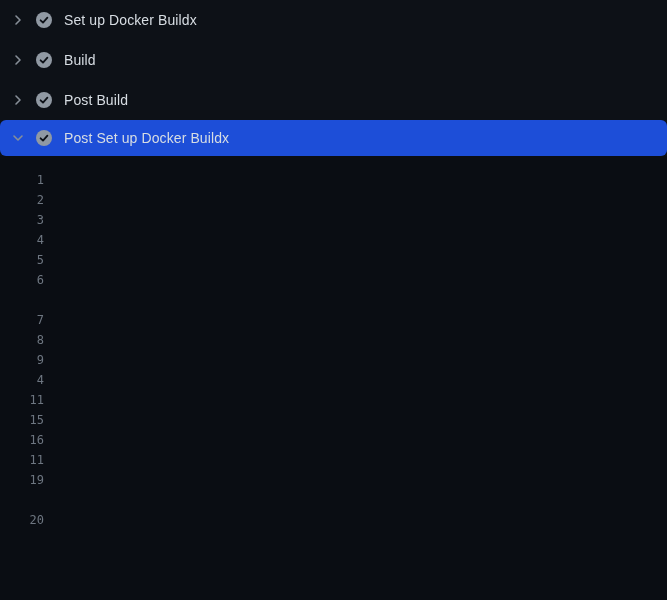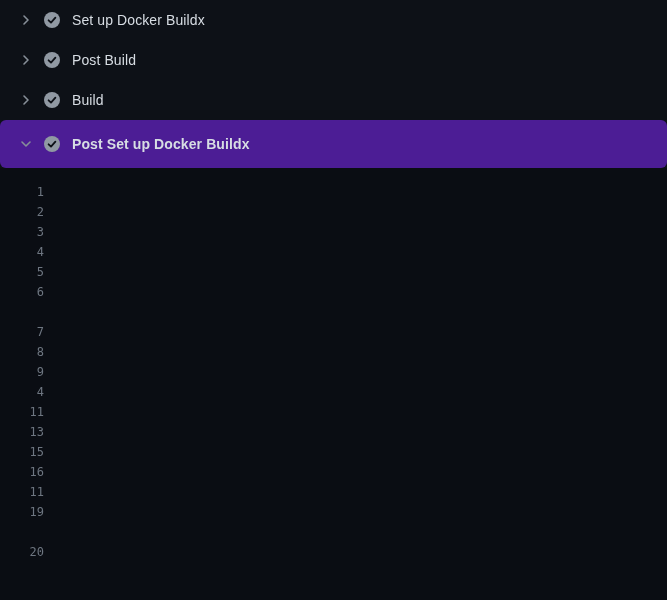--- a/index.html
+++ b/index.html
@@ -9,29 +9,28 @@
     font-family: "Liberation Sans", "DejaVu Sans", sans-serif;
   }
   .steps-area {
     background: #0d1117;
     width: 667px;
   }
   .step-row {
     height: 40px;
     display: flex;
     align-items: center;
-    padding-left: 18px;
+    padding-left: 10px;
     cursor: pointer;
     text-align: right;
   }
   .step-row.expanded {
-    height: 48px;
-    background: #4c1d95;
+    height: 36px;
+    background: #1d4ed8;
     border-radius: 6px;
-    font-weight: bold;
   }
   .chev {
     width: 16px;
     height: 16px;
     flex: 0 0 16px;
     display: flex;
     align-items: center;
     justify-content: center;
   }
   .check-wrap {
@@ -101,36 +100,36 @@
       <svg width="16" height="16" viewBox="0 0 16 16">
           <path d="M6 4 L10 8 L6 12" fill="none" stroke="#878f98" stroke-width="1.6" stroke-linecap="round" stroke-linejoin="round"></path>
         </svg>
     </span>
     <span class="check-wrap">
       <svg width="16" height="16" viewBox="0 0 16 16">
           <circle cx="8" cy="8" r="8" fill="#9099a3"></circle>
           <path d="M4.6 8.3 L7 10.6 L11.4 5.6" fill="none" stroke="#0d1117" stroke-width="1.8" stroke-linecap="round" stroke-linejoin="round"></path>
         </svg>
     </span>
+    <span class="step-label">Build</span>
+  </div>
+
+  <div class="step-row">
+    <span class="chev">
+      <svg width="16" height="16" viewBox="0 0 16 16">
+          <path d="M6 4 L10 8 L6 12" fill="none" stroke="#878f98" stroke-width="1.6" stroke-linecap="round" stroke-linejoin="round"></path>
+        </svg>
+    </span>
+    <span class="check-wrap">
+      <svg width="16" height="16" viewBox="0 0 16 16">
+          <circle cx="8" cy="8" r="8" fill="#9099a3"></circle>
+          <path d="M4.6 8.3 L7 10.6 L11.4 5.6" fill="none" stroke="#0d1117" stroke-width="1.8" stroke-linecap="round" stroke-linejoin="round"></path>
+        </svg>
+    </span>
     <span class="step-label">Post Build</span>
-  </div>
-
-  <div class="step-row">
-    <span class="chev">
-      <svg width="16" height="16" viewBox="0 0 16 16">
-          <path d="M6 4 L10 8 L6 12" fill="none" stroke="#878f98" stroke-width="1.6" stroke-linecap="round" stroke-linejoin="round"></path>
-        </svg>
-    </span>
-    <span class="check-wrap">
-      <svg width="16" height="16" viewBox="0 0 16 16">
-          <circle cx="8" cy="8" r="8" fill="#9099a3"></circle>
-          <path d="M4.6 8.3 L7 10.6 L11.4 5.6" fill="none" stroke="#0d1117" stroke-width="1.8" stroke-linecap="round" stroke-linejoin="round"></path>
-        </svg>
-    </span>
-    <span class="step-label">Build</span>
   </div>
 
   <div class="step-row expanded">
     <span class="chev">
       <svg width="16" height="16" viewBox="0 0 16 16">
           <path d="M4 6 L8 10 L12 6" fill="none" stroke="#878f98" stroke-width="1.6" stroke-linecap="round" stroke-linejoin="round"></path>
         </svg>
     </span>
     <span class="check-wrap">
       <svg width="16" height="16" viewBox="0 0 16 16">
@@ -186,24 +185,20 @@
   </div>
     <div class="log-line normal">
     <span class="ln">4</span>
     
   </div>
     <div class="log-line normal">
     <span class="ln">11</span>
     
   </div>
     <div class="log-line normal">
-    <span class="ln">13</span>
-    
-  </div>
-    <div class="log-line normal">
     <span class="ln">15</span>
     
   </div>
     <div class="log-line normal">
     <span class="ln">16</span>
     
   </div>
     <div class="log-line normal">
     <span class="ln">11</span>
     

